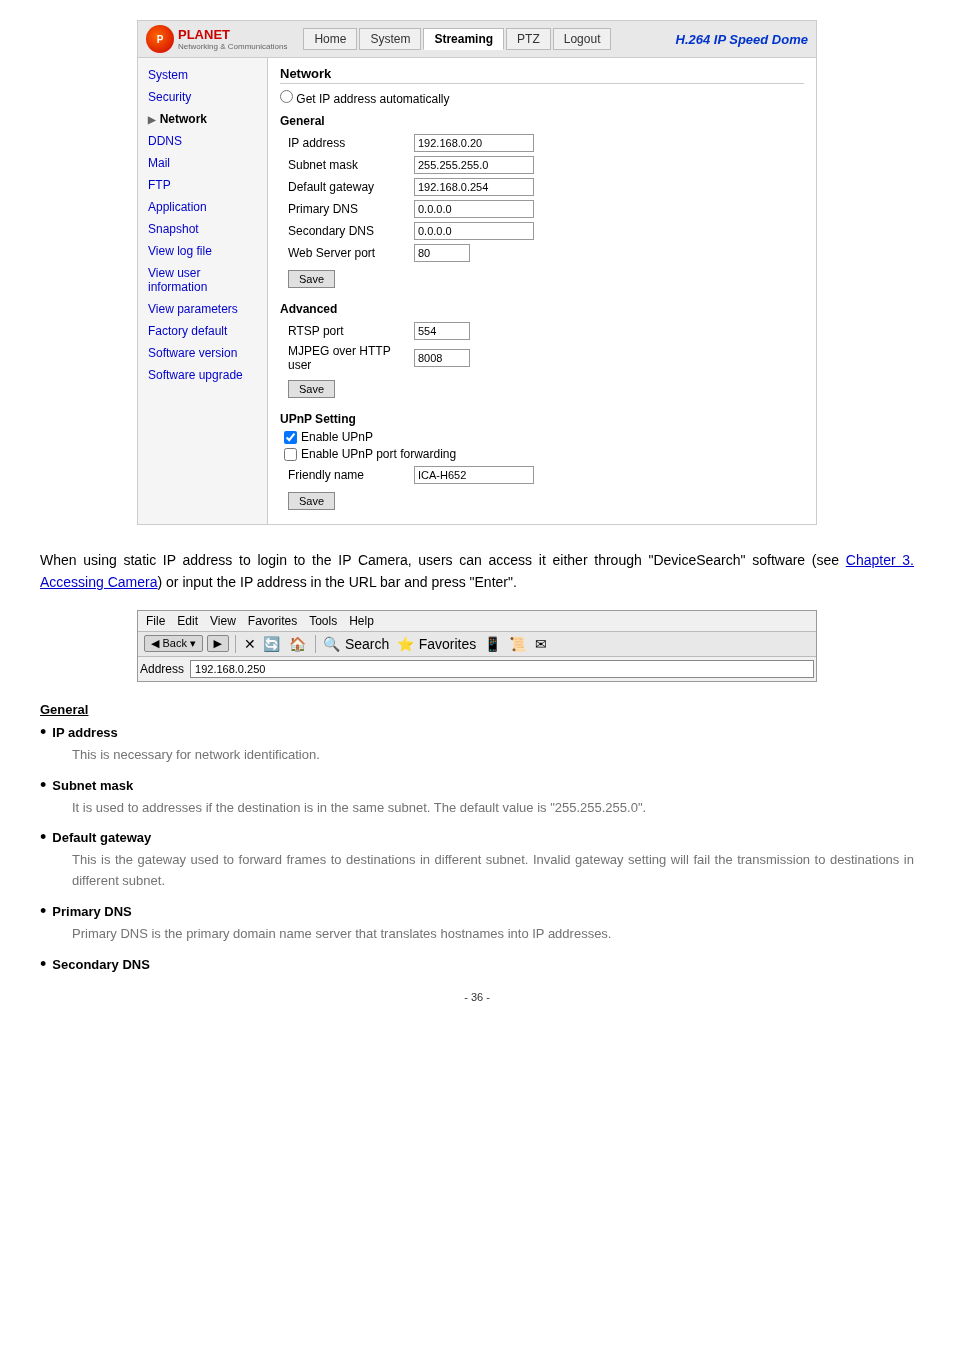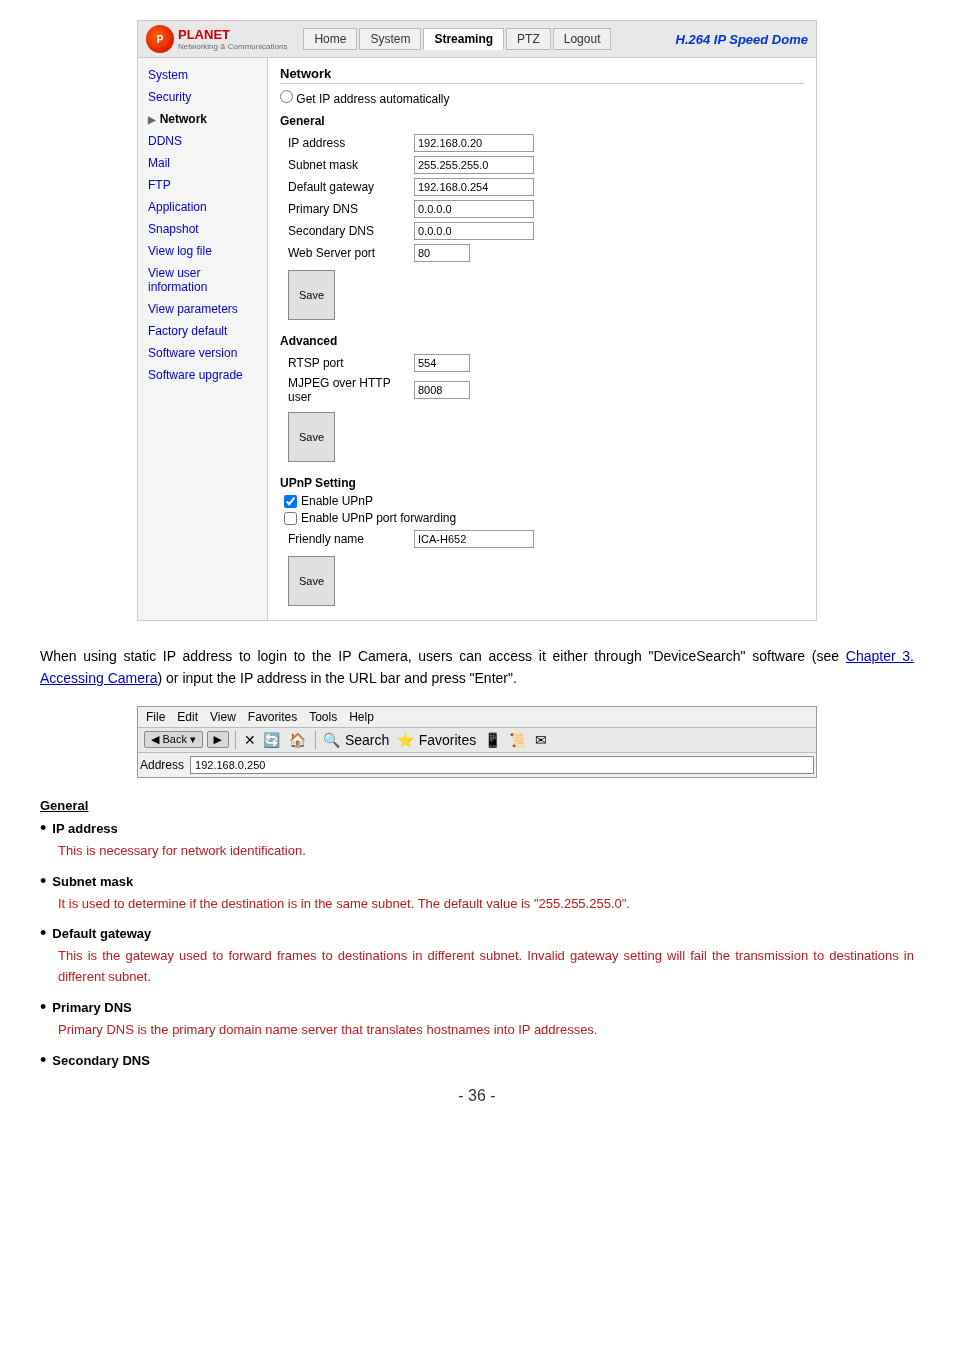--- a/index.html
+++ b/index.html
@@ -172,21 +172,21 @@
       font-size: 11px;
     }
 
     .form-table input[type="text"].short {
       width: 56px;
     }
 
     .save-btn {
       background: #e0e0e0;
       border: 1px solid #888;
-      padding: 18px 10px;
+      padding: 2px 10px;
       font-size: 11px;
       cursor: pointer;
       margin: 2px 0 6px 8px;
     }
 
     
     .browser-bar {
       border: 1px solid #999;
       width: 680px;
       margin: 16px auto 20px auto;
@@ -301,28 +301,28 @@
     }
 
     .bullet-label {
       font-weight: bold;
       font-size: 13px;
     }
 
     .bullet-text {
       font-size: 13px;
       line-height: 1.6;
-      color: #b91c1c;
-      margin-left: 18px;
+      color: #737373;
+      margin-left: 32px;
       text-align: justify;
     }
 
     .page-number {
       text-align: center;
-      font-size: 16px;
+      font-size: 11px;
       color: #333;
       margin-top: 10px;
     }
 
     
     .checkbox-row {
       display: flex;
       align-items: center;
       gap: 4px;
       font-size: 12px;
@@ -534,21 +534,21 @@
       <span class="bullet-label">IP address</span>
     </div>
     <p class="bullet-text">This is necessary for network identification.</p>
   </div>
 
   <div class="bullet-item">
     <div class="bullet-header">
       <span class="bullet-dot">•</span>
       <span class="bullet-label">Subnet mask</span>
     </div>
-    <p class="bullet-text">It is used to determine if the destination is in the same subnet. The default value is "255.255.255.0".</p>
+    <p class="bullet-text">It is used to addresses if the destination is in the same subnet. The default value is "255.255.255.0".</p>
   </div>
 
   <div class="bullet-item">
     <div class="bullet-header">
       <span class="bullet-dot">•</span>
       <span class="bullet-label">Default gateway</span>
     </div>
     <p class="bullet-text">This is the gateway used to forward frames to destinations in different subnet. Invalid gateway setting will fail the transmission to destinations in different subnet.</p>
   </div>
 

